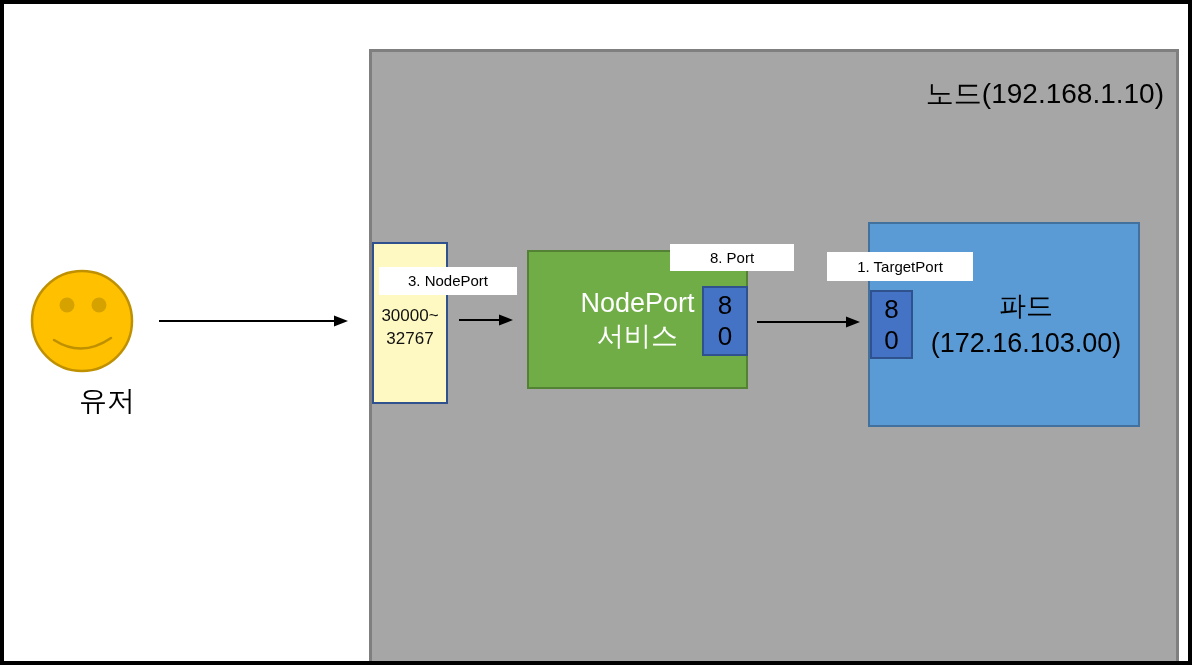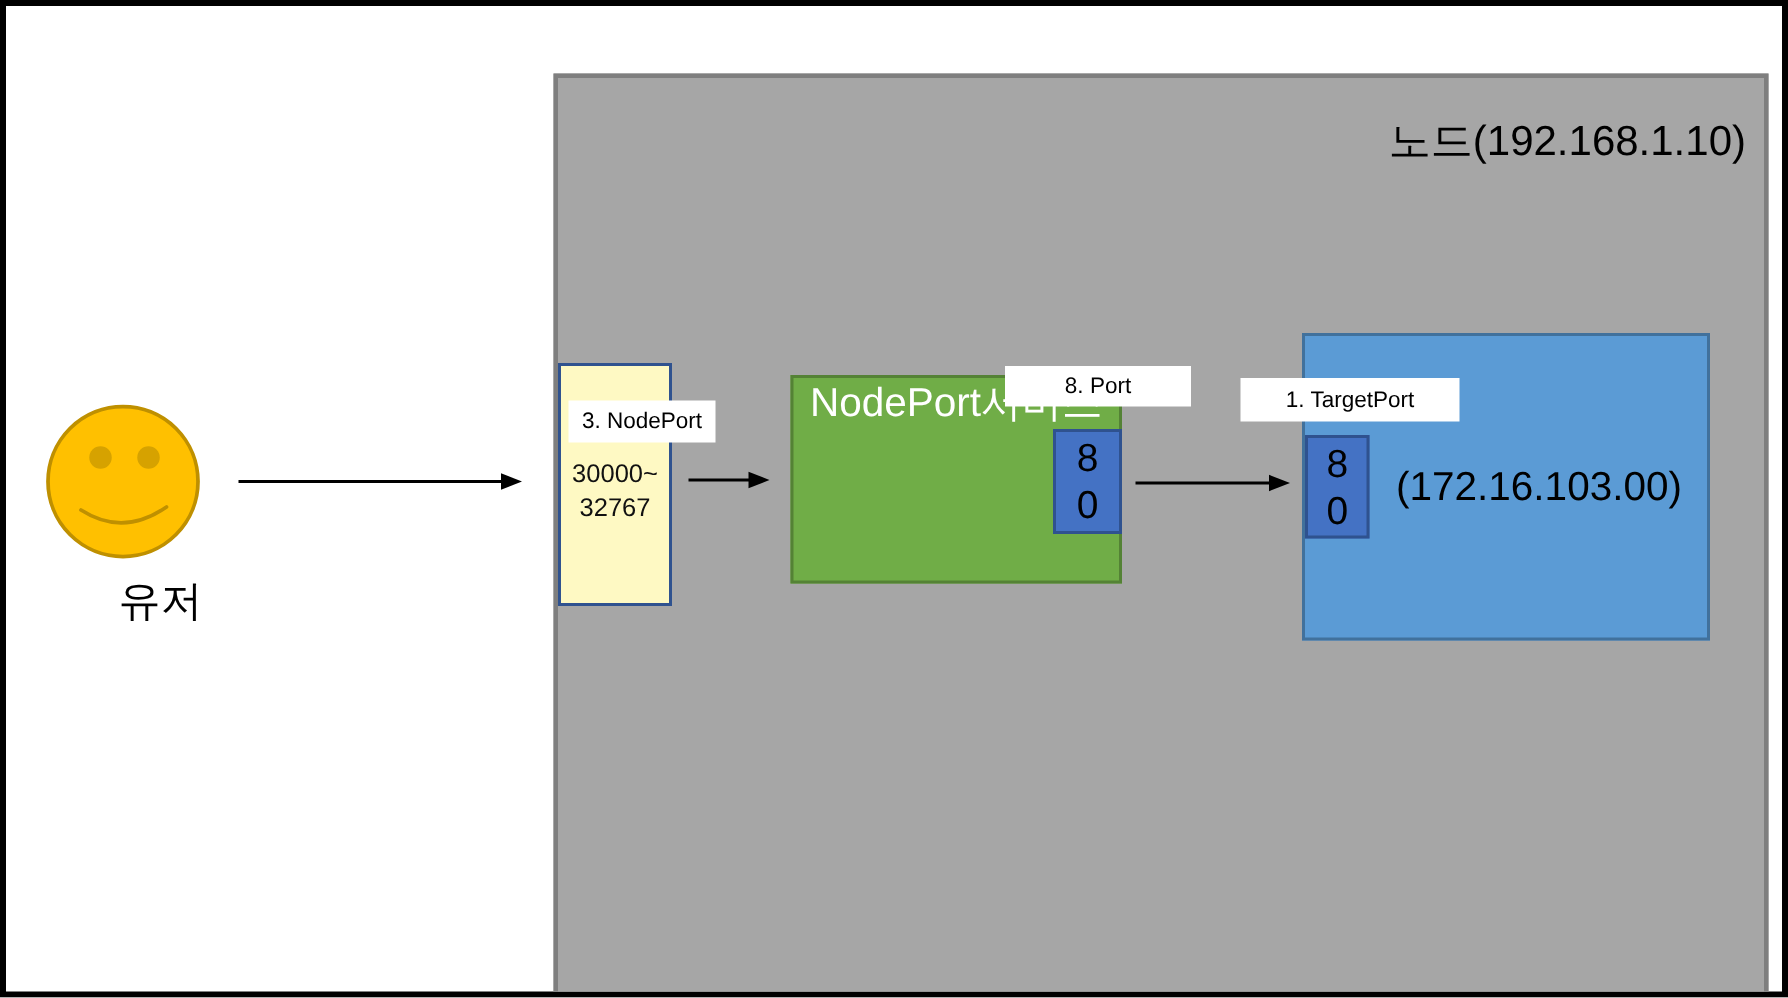--- a/index.html
+++ b/index.html
@@ -62,36 +62,36 @@
 
   
   .callout {
     position: absolute;
     background: #ffffff;
     color: #000000;
     font-size: 15px;
     text-align: center;
     white-space: nowrap;
   }
-  .callout-nodeport { left: 375px; top: 263px; width: 98px; height: 28px; line-height: 28px; }
+  .callout-nodeport { left: 375px; top: 263px; width: 138px; height: 28px; line-height: 28px; }
   .callout-port     { left: 666px; top: 240px; width: 124px; height: 27px; line-height: 27px; }
   .callout-target   { left: 823px; top: 248px; width: 146px; height: 29px; line-height: 29px; }
 
   
   .service-box {
     position: absolute;
     left: 523px; top: 246px;
     width: 221px; height: 139px;
     background: #70AD47;
     border: 2px solid #548235;
     color: #ffffff;
     font-size: 27px;
     text-align: center;
     display: flex;
-    flex-direction: row;
+    flex-direction: column;
     justify-content: center;
     line-height: 33px;
   }
 
   
   .port-box {
     position: absolute;
     background: #4472C4;
     border: 2px solid #2F528F;
     color: #000000;
@@ -163,20 +163,21 @@
     <div>NodePort</div>
     <div>서비스</div>
   </div>
 
   <div class="port-box service-port">
     <div>8</div>
     <div>0</div>
   </div>
 
   <div class="pod-box">
+    <div>파드</div>
     <div>(172.16.103.00)</div>
   </div>
 
   <div class="port-box pod-port">
     <div>8</div>
     <div>0</div>
   </div>
 
   <div class="callout callout-nodeport">3. NodePort</div>
   <div class="callout callout-port">8. Port</div>

